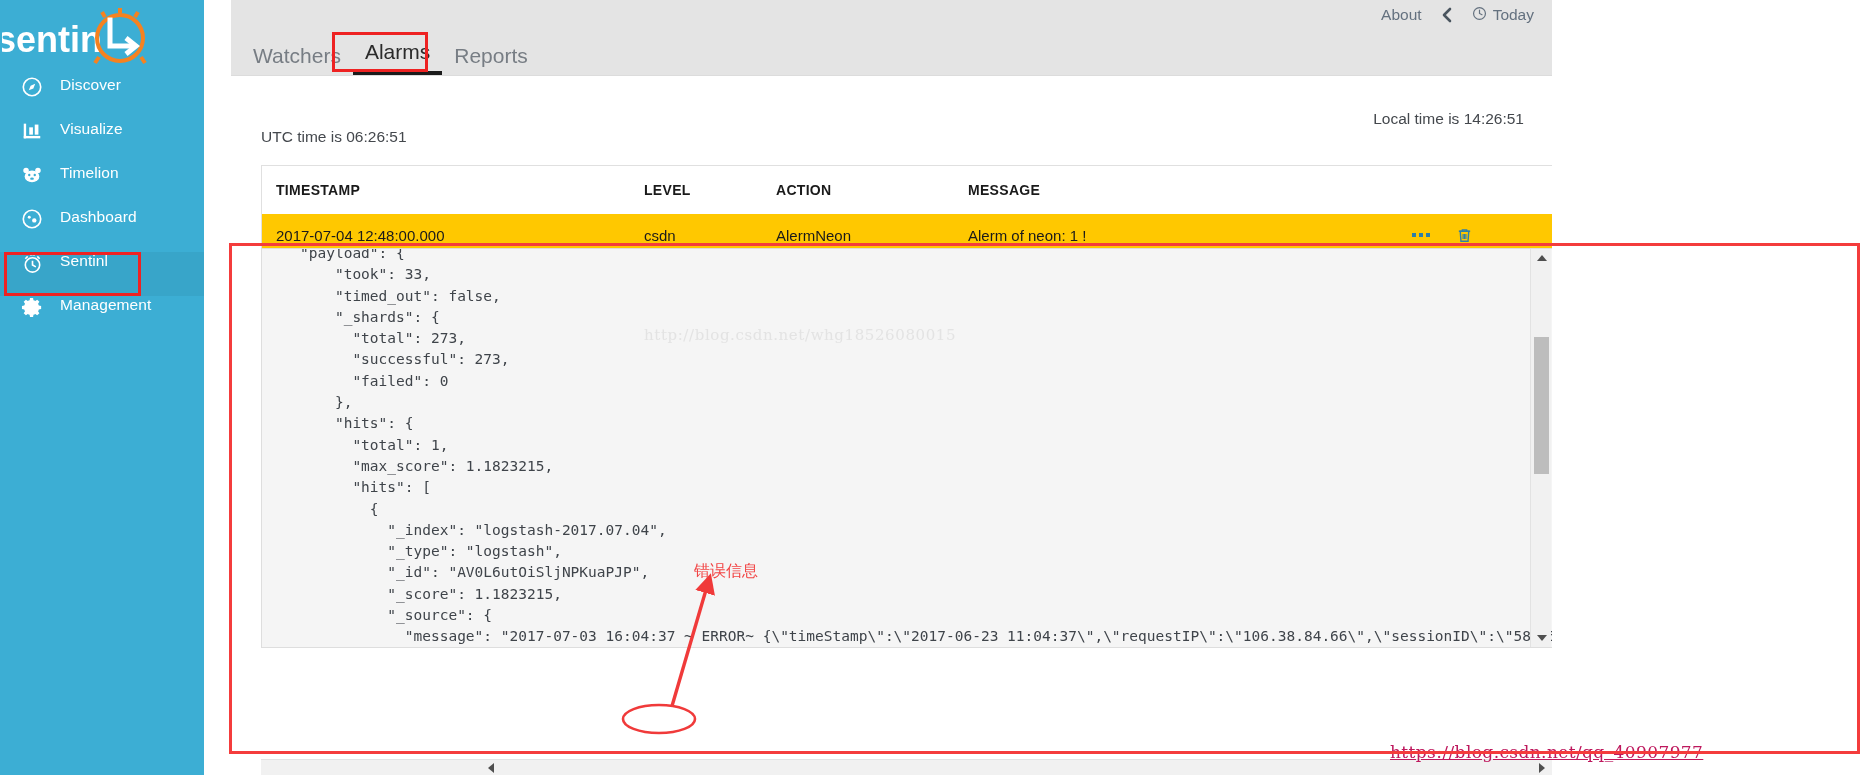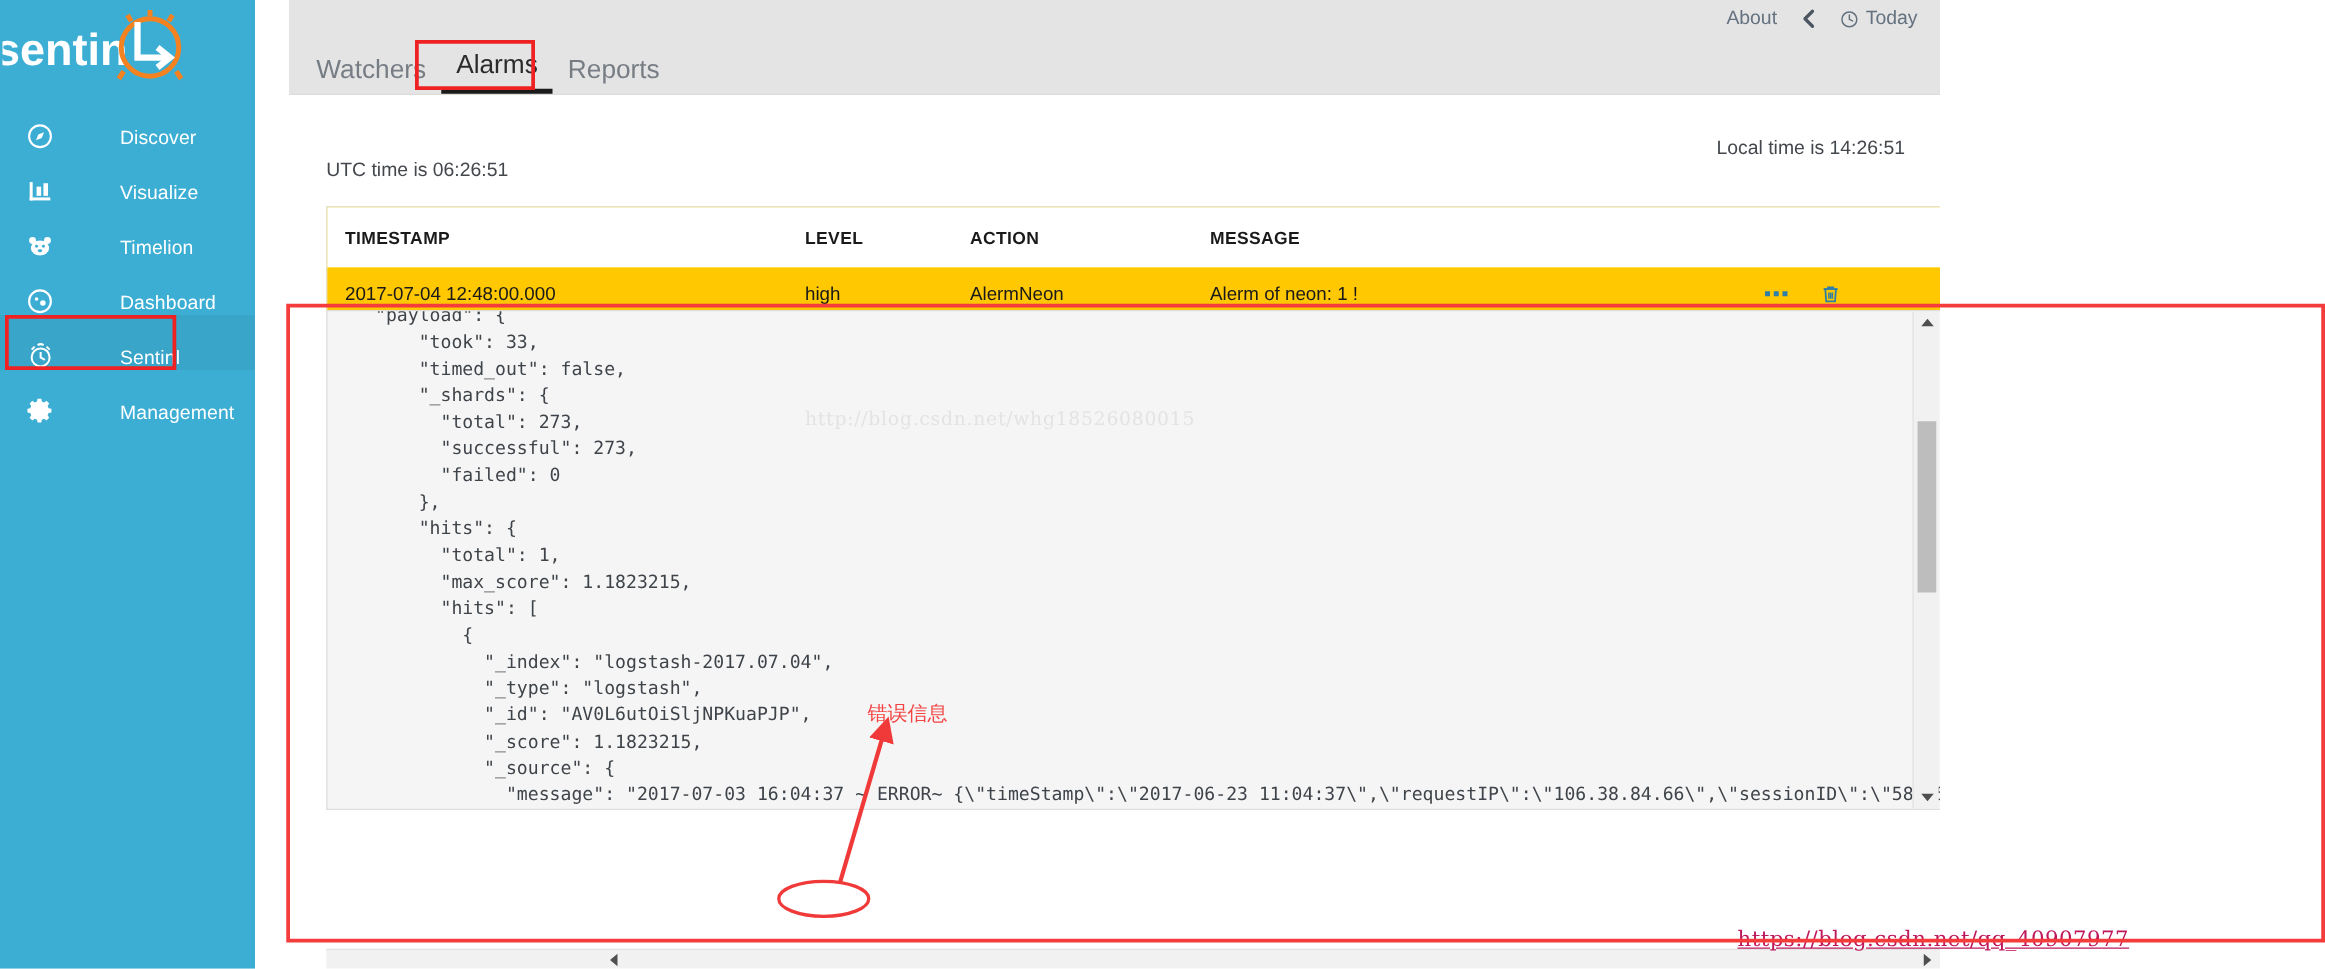--- a/index.html
+++ b/index.html
@@ -33,27 +33,26 @@
   }
   #logo {
     position: absolute;
     left: 2px; top: 8px;
     width: 190px; height: 62px;
   }
   .nav-list { margin: 0; padding: 0; list-style: none; }
   .nav-item {
     height: 44px;
     display: flex;
-    align-items: flex-end;
+    align-items: flex-start;
     padding-left: 12px;
     color: #ffffff;
     font-size: 15px;
     position: relative;
     cursor: pointer;
-    gap: 36px;
   }
   .nav-item .nav-icon {
     width: 40px; min-width: 40px;
     display: flex; align-items: center; justify-content: center;
     color: #ffffff;
   }
   .nav-item .nav-label {
     padding-left: 8px;
     font-size: 15.5px;
     color: #ffffff;
@@ -96,21 +95,21 @@
     position: absolute;
     right: 18px; top: 0;
     height: 30px;
     display: flex;
     align-items: center;
     gap: 18px;
     color: #5c6773;
     font-size: 15.5px;
   }
   #topbar-right .tb-item {
-    display: flex; align-items: center; gap: 6px;
+    display: flex; gap: 6px;
     cursor: pointer;
     color: #64717f;
   }
   #tabs {
     position: absolute;
     left: 10px; bottom: 0;
     display: flex;
     align-items: flex-end;
     height: 44px;
   }
@@ -462,21 +461,21 @@
       <div id="table-head">
         <div class="col-ts">TIMESTAMP</div>
         <div class="col-lv">LEVEL</div>
         <div class="col-ac">ACTION</div>
         <div class="col-ms">MESSAGE</div>
         <div class="col-tools"></div>
       </div>
 
       <div id="alarm-row">
         <div class="col-ts">2017-07-04 12:48:00.000</div>
-        <div class="col-lv">high</div>
+        <div class="col-lv">csdn</div>
         <div class="col-ac">AlermNeon</div>
         <div class="col-ms">Alerm of neon: 1 !</div>
         <div class="col-tools">
           <span class="tool-btn">
             <span class="dots">
                 <i></i>
                 <i></i>
                 <i></i>
               </span>
           </span>

